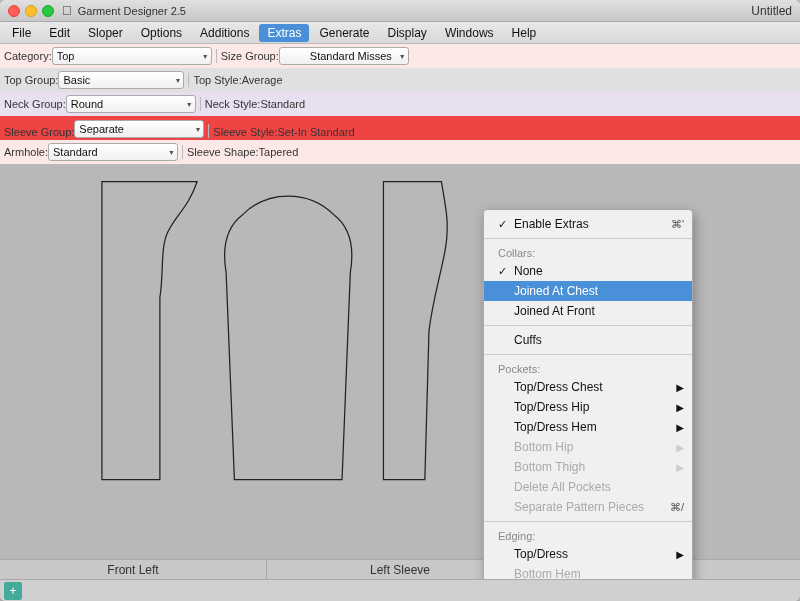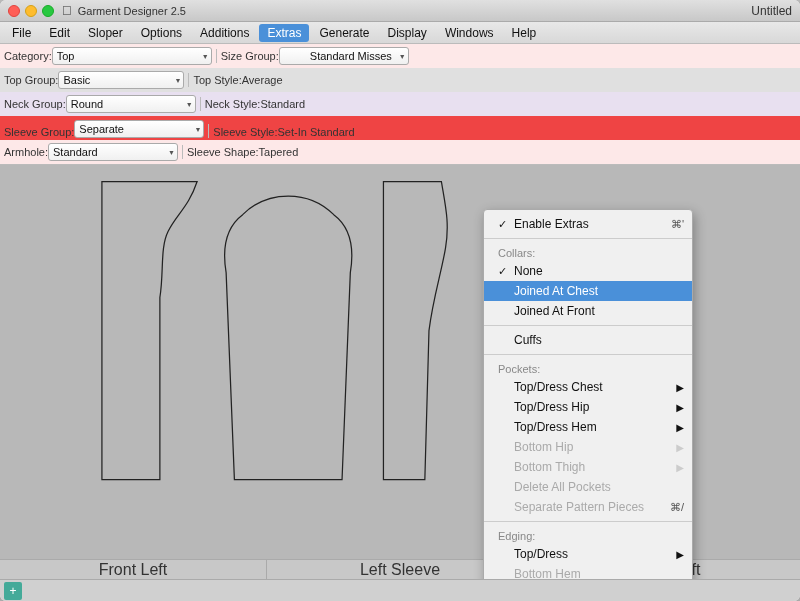--- a/index.html
+++ b/index.html
@@ -171,21 +171,21 @@
       height: 20px;
       background: #c8c8c8;
       border-top: 1px solid #aaa;
       display: flex;
     }
     .bottom-label {
       flex: 1;
       display: flex;
       align-items: center;
       justify-content: center;
-      font-size: 16px;
+      font-size: 12px;
       color: #333;
       border-right: 1px solid #aaa;
     }
     .bottom-label:last-child { border-right: none; }
 
     
     .bottom-toolbar {
       height: 22px;
       background: #d0d0d0;
       border-top: 1px solid #aaa;

